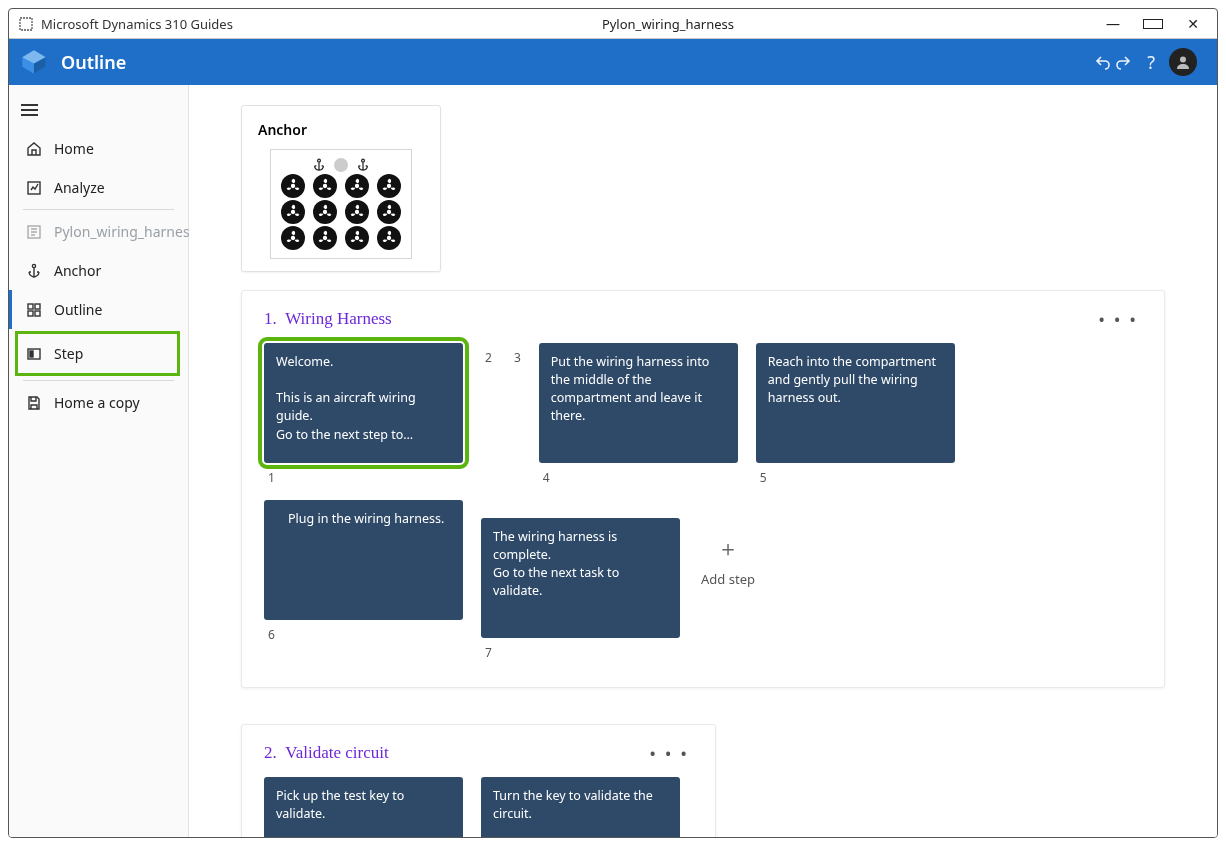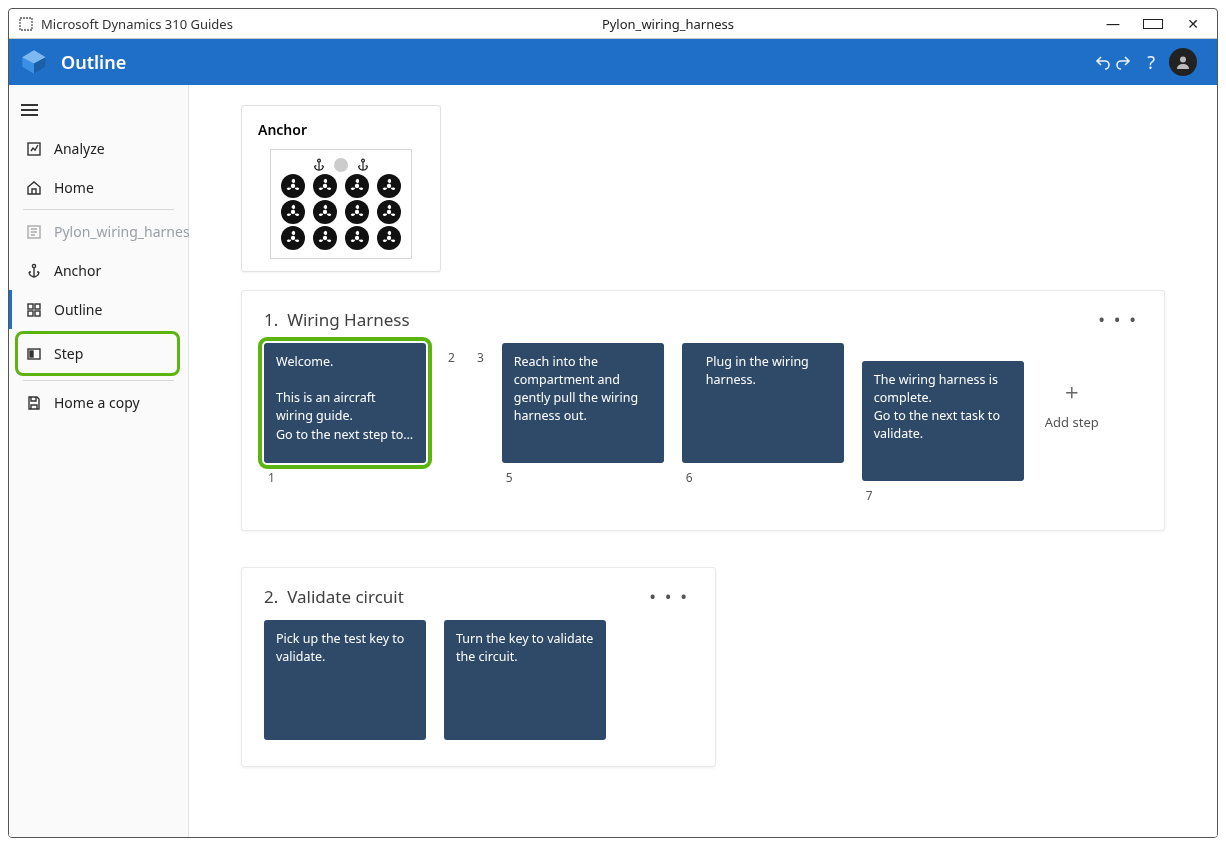--- a/index.html
+++ b/index.html
@@ -26,42 +26,42 @@
 
 
 .body { flex:1; display:flex; overflow:hidden; }
 .sidebar { width: 180px; border-right: 1px solid #e3e3e3; background: #fafafa; display:flex; flex-direction:column; padding-top: 6px; }
 .hamburger { padding: 10px 12px; cursor:pointer;}
 .hamburger div{width:17px;height:2px;background:#333;margin:3px 0;}
 .nav-item { display:flex; align-items:center; gap:12px; padding: 10px 0 10px 14px; font-size: 14px; color:#222; cursor:pointer; border-left:3px solid transparent;}
 .nav-item.active { border-left-color:#1f6fc9; }
 .nav-divider { height:1px; background:#d8d8d8; margin: 2px 14px; }
 .nav-item.faded { color:#9aa0a6; }
-.nav-item.highlight { border: 3px solid #5cb50e; border-radius: 8px; margin: 2px 8px 2px 6px; padding-left:8px; }
+.nav-item.highlight { border: 3px solid #5cb50e; border-radius: 0; margin: 2px 8px 2px 6px; padding-left:8px; }
 .nav-icon { width:16px; height:16px; display:inline-flex;align-items:center;justify-content:center; flex-shrink:0;}
 
 
 .main { flex:1; overflow-y:auto; padding: 20px 52px 30px 52px; background:#fff; position:relative;}
 .main::-webkit-scrollbar{width:8px;} .main::-webkit-scrollbar-thumb{background:#c8c8c8;border-radius:4px;}
 
 .anchor-card { width: 200px; border:1px solid #e1e1e1; border-radius:3px; padding: 14px 16px 12px 16px; margin-bottom: 18px; background:#fff; box-shadow:0 1px 2px rgba(0,0,0,.05);}
 .anchor-card .title { font-size: 14px; font-weight:600; margin-bottom:10px;}
 .anchor-preview { border:1px solid #d6d6d6; margin:0 12px; padding:6px 0; text-align:center;}
 .anchor-preview .row{display:flex;justify-content:center;gap:8px;margin:2px 0;}
 .fan{width:24px;height:24px;border-radius:50%;background:#111;display:inline-flex;align-items:center;justify-content:center;}
 .fan svg{width:18px;height:18px;}
 .little-anchor{width:14px;height:14px;}
 
 .task-section { border:1px solid #e9e9e9; border-radius:3px; padding: 16px 22px 26px 22px; margin-bottom: 36px; background:#fff; box-shadow:0 1px 3px rgba(0,0,0,.06); position:relative;}
 .task-header { display:flex; align-items:center; margin-bottom: 12px;}
-.task-title { font-size: 17px; color:#404040;}
+.task-title { font-size: 17px; color:#6d28d9;font-family:Liberation Serif, serif;}
 .task-more { margin-left:auto; font-size:18px; letter-spacing:2px; color:#555; cursor:pointer; padding:0 4px;}
 .step-grid { display:flex; flex-wrap:wrap; gap: 14px 18px; align-items:flex-start;}
 .step-col{display:flex;flex-direction:column;}
-.step-card { width: 162px; height: 120px; background:#2e4a68; color:#fff; border-radius:3px; padding: 10px 12px; font-size:12.5px; line-height:1.45; cursor:pointer; overflow:hidden;}
+.step-card { width: 199px; height: 120px; background:#2e4a68; color:#fff; border-radius:3px; padding: 10px 12px; font-size:12.5px; line-height:1.45; cursor:pointer; overflow:hidden;}
 .step-card.selected { outline: 4px solid #5cb50e; outline-offset:2px;}
 .step-num { font-size:12px;color:#555;margin-top:6px;margin-left:4px;}
 .add-step{ width:60px; display:flex;flex-direction:column;align-items:center;justify-content:center; color:#555; font-size:13px; cursor:pointer; padding-top:32px;}
 .add-step .plus{font-size:22px;font-weight:300;margin-bottom:6px;color:#666;}
 
 .task-section.narrow{max-width:475px;}
 </style>
 </head>
 <body>
 
@@ -116,34 +116,34 @@
     <div class="sidebar">
       <div class="hamburger">
           <div></div>
           <div></div>
           <div></div>
         </div>
 
       <div class="nav-item">
         <span class="nav-icon">
             <svg width="16" height="16" viewBox="0 0 16 16" fill="none" stroke="#333" stroke-width="1.4">
+              <path d="M2 7l6-5 6 5v7H2z"></path>
+              <path d="M6 14V9h4v5"></path>
+            </svg>
+          </span>
+        <span>Home</span>
+      </div>
+      <div class="nav-item">
+        <span class="nav-icon">
+            <svg width="16" height="16" viewBox="0 0 16 16" fill="none" stroke="#333" stroke-width="1.4">
               <rect x="2" y="2" width="12" height="12"></rect>
               <path d="M5 10l2-3 2 2 3-5"></path>
             </svg>
           </span>
         <span>Analyze</span>
-      </div>
-      <div class="nav-item">
-        <span class="nav-icon">
-            <svg width="16" height="16" viewBox="0 0 16 16" fill="none" stroke="#333" stroke-width="1.4">
-              <path d="M2 7l6-5 6 5v7H2z"></path>
-              <path d="M6 14V9h4v5"></path>
-            </svg>
-          </span>
-        <span>Home</span>
       </div>
 
       <div class="nav-divider"></div>
 
       <div class="nav-item faded">
         <span class="nav-icon">
             <svg width="16" height="16" viewBox="0 0 16 16" fill="none" stroke="#aaa" stroke-width="1.4">
               <rect x="2" y="2" width="12" height="12"></rect>
               <path d="M5 5h6M5 8h6M5 11h4"></path>
             </svg>
@@ -351,20 +351,24 @@
 Go to the next step to…</div>
               <div class="step-num">1</div>
             </div>
             <div class="step-col">
               <div class="step-num">2</div>
             </div>
             <div class="step-col">
               <div class="step-num">3</div>
             </div>
             <div class="step-col">
+              <div class="step-card" style="white-space: pre-line;">Put the wiring harness into the middle of the compartment and leave it there.</div>
+              <div class="step-num">4</div>
+            </div>
+            <div class="step-col">
               <div class="step-card" style="white-space: pre-line;">Reach into the compartment and gently pull the wiring harness out.</div>
               <div class="step-num">5</div>
             </div>
             <div class="step-col">
               <div class="step-card" style="white-space: pre-line; padding-left: 24px;">Plug in the wiring harness.</div>
               <div class="step-num">6</div>
             </div>
             <div class="step-col">
               <div class="step-card" style="white-space: pre-line; margin-top: 18px;">The wiring harness is complete.
 Go to the next task to validate.</div>

